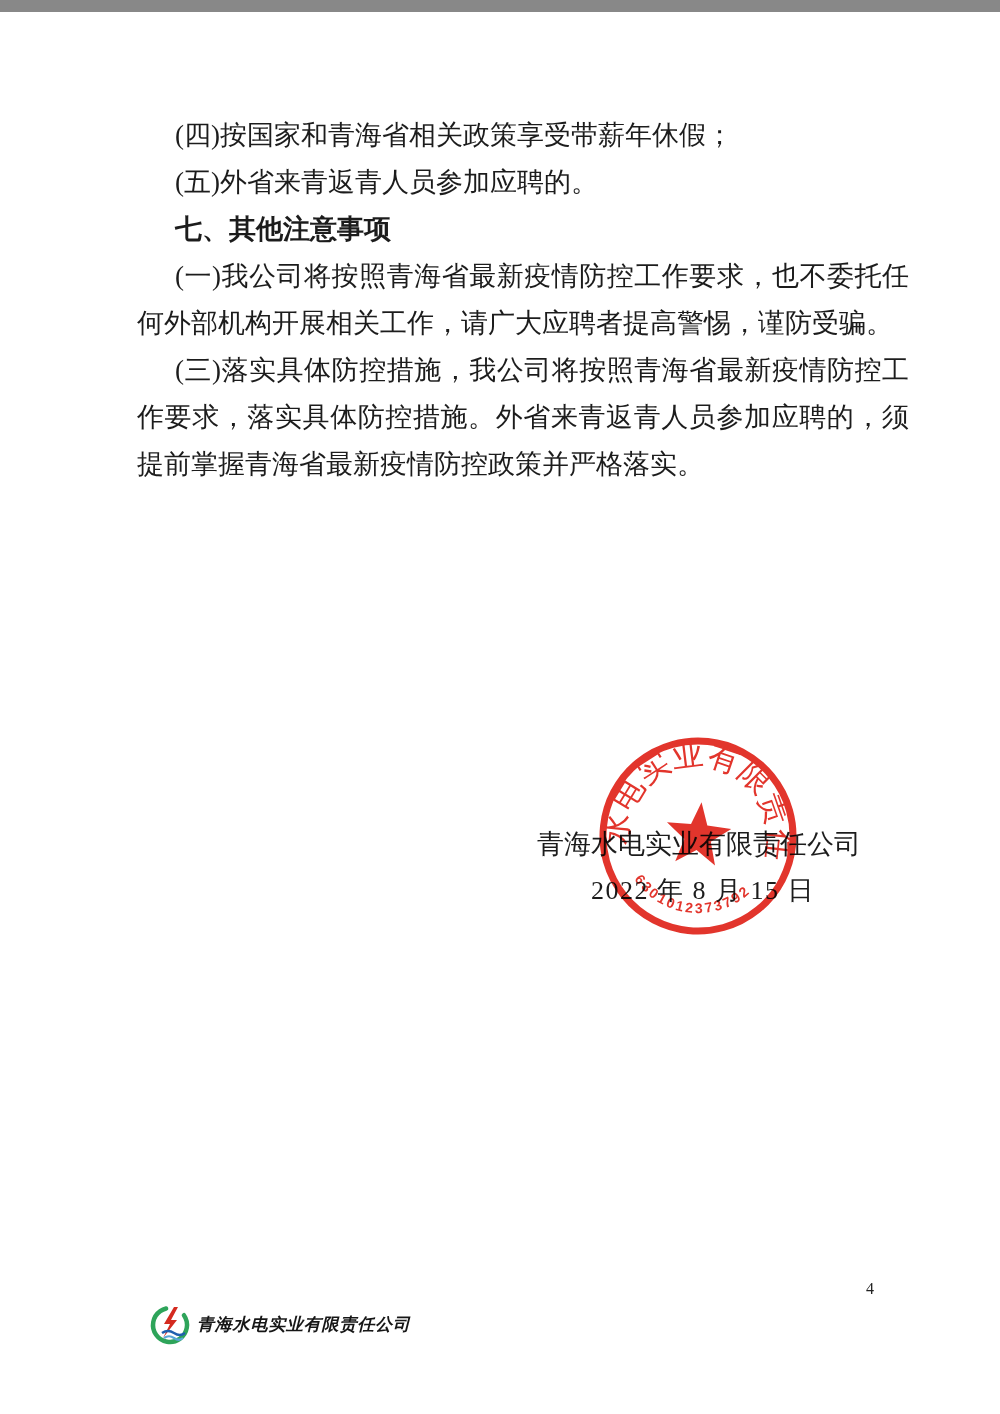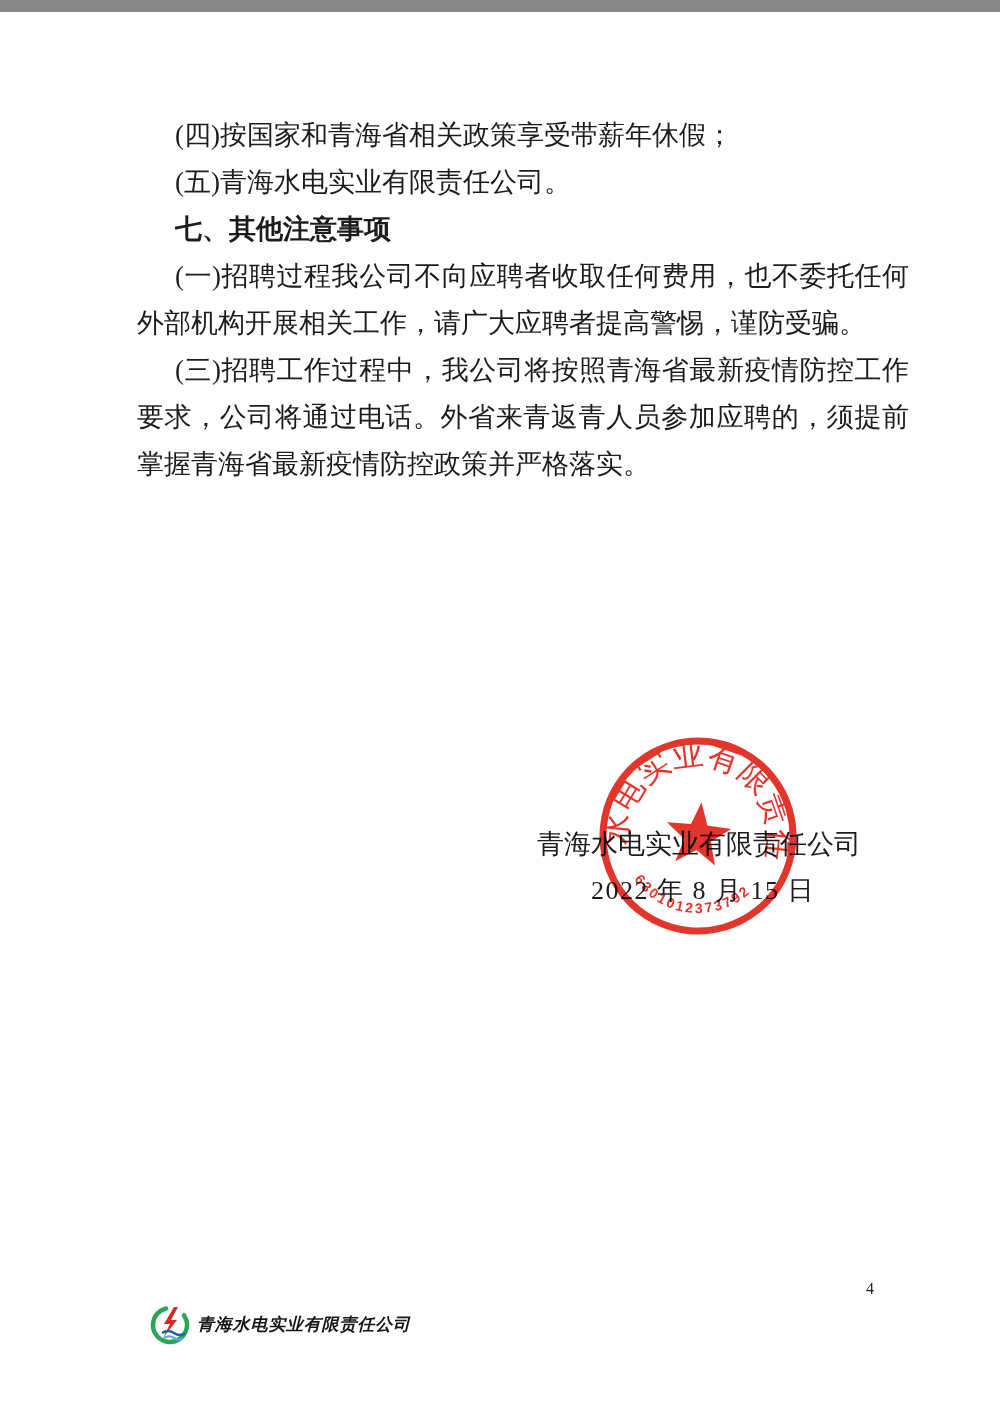--- a/index.html
+++ b/index.html
@@ -52,24 +52,24 @@
     font-size:16px;color:#222;
   }
 </style>
 </head>
 <body>
 
 <div class="page">
 
   <div class="text-block">
     <p>(四)按国家和青海省相关政策享受带薪年休假；</p>
-    <p>(五)青海水电实业有限责任公司。</p>
+    <p>(五)外省来青返青人员参加应聘的。</p>
     <h2>七、其他注意事项</h2>
-    <p>(一)招聘过程我公司不向应聘者收取任何费用，也不委托任何外部机构开展相关工作，请广大应聘者提高警惕，谨防受骗。</p>
-    <p>(三)招聘工作过程中，我公司将按照青海省最新疫情防控工作要求，公司将通过电话。外省来青返青人员参加应聘的，须提前掌握青海省最新疫情防控政策并严格落实。</p>
+    <p>(一)我公司将按照青海省最新疫情防控工作要求，也不委托任何外部机构开展相关工作，请广大应聘者提高警惕，谨防受骗。</p>
+    <p>(三)落实具体防控措施，我公司将按照青海省最新疫情防控工作要求，落实具体防控措施。外省来青返青人员参加应聘的，须提前掌握青海省最新疫情防控政策并严格落实。</p>
   </div>
 
   <div class="sig-company">青海水电实业有限责任公司</div>
   <div class="sig-date">2022 年 8 月 15 日</div>
 
   <svg class="stamp" viewBox="0 0 200 200">
     <g fill="none" stroke="#e0251c">
       <circle cx="100" cy="100" r="95" stroke-width="7"></circle>
     </g>
     <path id="sealArc" d="M 35.65 130 A 71 71 0 1 1 164.35 130" fill="none" stroke="none"></path>

